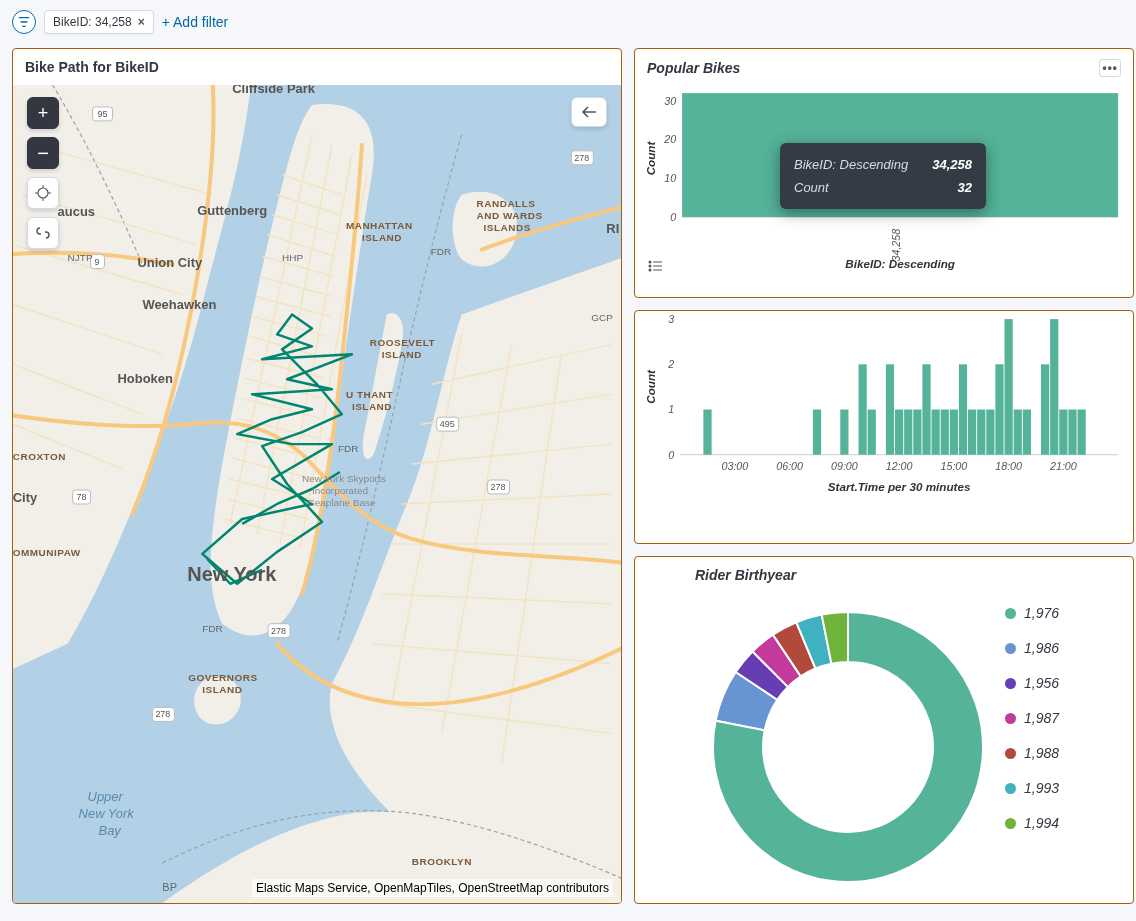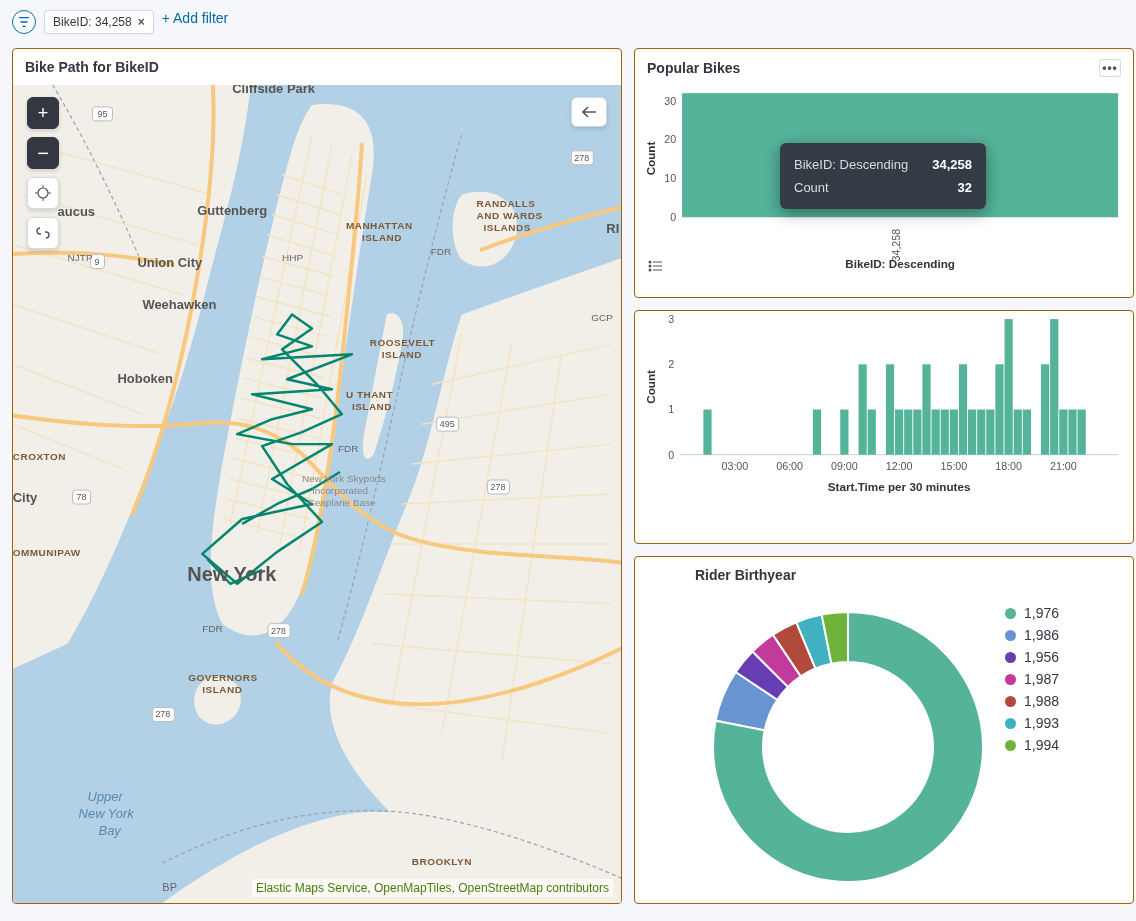--- a/index.html
+++ b/index.html
@@ -8,20 +8,21 @@
     font-family: -apple-system, BlinkMacSystemFont, "Segoe UI", Helvetica, Arial, sans-serif;
     background: #f5f7fa;
     color: #343741;
     font-size: 14px;
     width: 1136px;
     height: 921px;
     overflow: hidden;
   }
   .filter-bar {
     display: flex;
+    align-items: center;
     gap: 8px;
     padding: 10px 12px 14px 12px;
   }
   .filter-icon-btn {
     width: 24px; height: 24px;
     border: 1px solid #006bb4;
     border-radius: 50%;
     display: flex; align-items: center; justify-content: center;
     background: #fff;
     cursor: pointer;
@@ -52,41 +53,41 @@
     border-radius: 4px;
     position: relative;
   }
   .panel-header {
     font-weight: 700;
     font-size: 14px;
     padding: 10px 12px 6px 12px;
     display:flex; justify-content:space-between; align-items:center;
   }
   .panel-body { padding: 0 10px 10px 10px; }
-  .right-col { display: flex; flex-direction: column; gap: 12px; }
+  .right-col { display: flex; flex-direction: column; gap: 12px; font-style: italic; }
 
   
   .map-panel { height: 856px; position:relative; overflow:hidden;}
   .map-body { position:absolute; inset:36px 0 0 0; }
   .map-svg { width:100%; height:100%; }
   .map-controls { position:absolute; top:48px; left:14px; display:flex; flex-direction:column; gap:8px; z-index:5;}
   .map-btn {
     width:32px; height:32px; background:#fff; border:1px solid #d3dae6; border-radius:6px;
     display:flex; align-items:center; justify-content:center; cursor:pointer;
     box-shadow: 0 2px 4px rgba(0,0,0,0.15);
   }
   .map-btn.dark { background:#343741; color:#fff; border-color:#343741;}
   .collapse-btn {
     position:absolute; top:48px; right:14px;
     width:36px; height:30px; background:#fff; border:1px solid #d3dae6; border-radius:6px;
     display:flex; align-items:center; justify-content:center; cursor:pointer;
     box-shadow: 0 2px 4px rgba(0,0,0,0.15); z-index:5;
   }
   .map-attr {
-    position:absolute; bottom:6px; right:8px; font-size:12px; color:#4d7c0f;
+    position:absolute; bottom:6px; right:8px; font-size:12px; color:#000000;
     background: rgba(255,255,255,0.6); padding:2px 4px; z-index:5;
   }
 
   
   .y-axis-label { font-size:12px; font-weight:700; fill:#333;}
   .x-axis-label { font-size:12px; font-weight:700; fill:#333; text-anchor:middle;}
   .tick-label { font-size:11px; fill:#555;}
   .bar-fill { fill:#54b399; }
   .axis-line { stroke:#c5ced9; stroke-width:1; }
 
@@ -107,21 +108,21 @@
     position:absolute; left:10px; bottom:8px; width:20px; height:18px;
     display:flex; align-items:center; justify-content:center; cursor:pointer; color:#555;
   }
 
   
   .tod-panel { height: 234px; }
 
   
   .by-panel { height: 348px; padding-left: 48px; }
   .donut-wrap { display:flex; gap:12px; padding:8px 10px 10px 10px; }
-  .legend { display:flex; flex-direction:column; gap:6px; padding-top:8px; font-size:14px;}
+  .legend { display:flex; flex-direction:column; gap:19px; padding-top:8px; font-size:14px;}
   .legend-item { display:flex; align-items:center; gap:8px; }
   .legend-swatch { width:11px; height:11px; border-radius:50%; }
 
   
   .land { fill:#f2efe9; }
   .water { fill:#b3d1e6; }
   .road-major { stroke:#f9c87f; stroke-width:4; fill:none; stroke-linecap:round;}
   .road-minor { stroke:#f3e3c3; stroke-width:1.5; fill:none;}
   .border-dash { stroke:#9aa0ad; stroke-width:1.2; stroke-dasharray:4 3; fill:none;}
   .bike-path { stroke:#00856f; stroke-width:2.5; fill:none; stroke-linejoin:round;}

